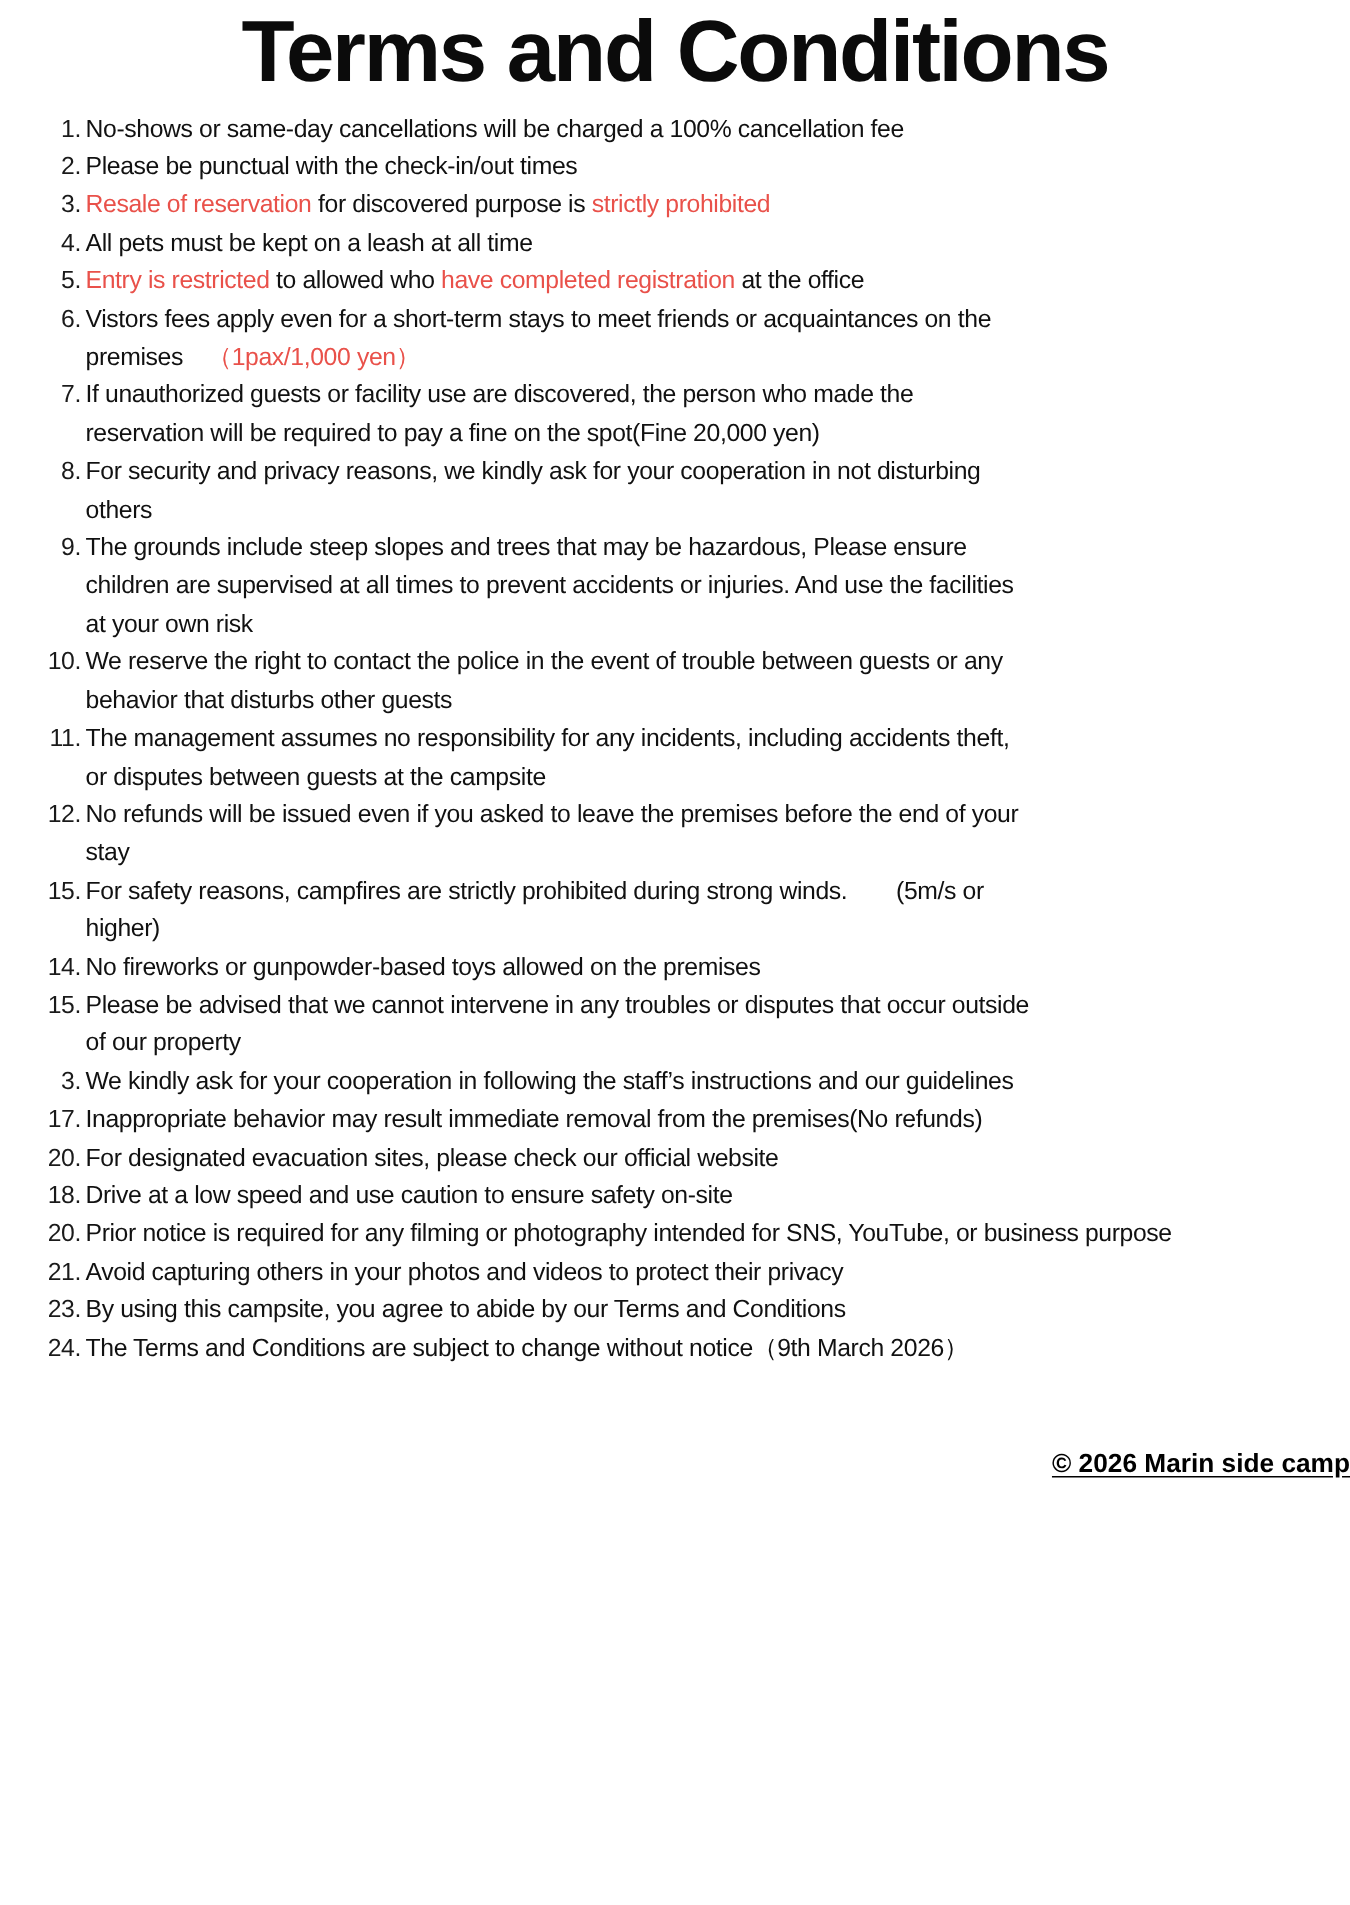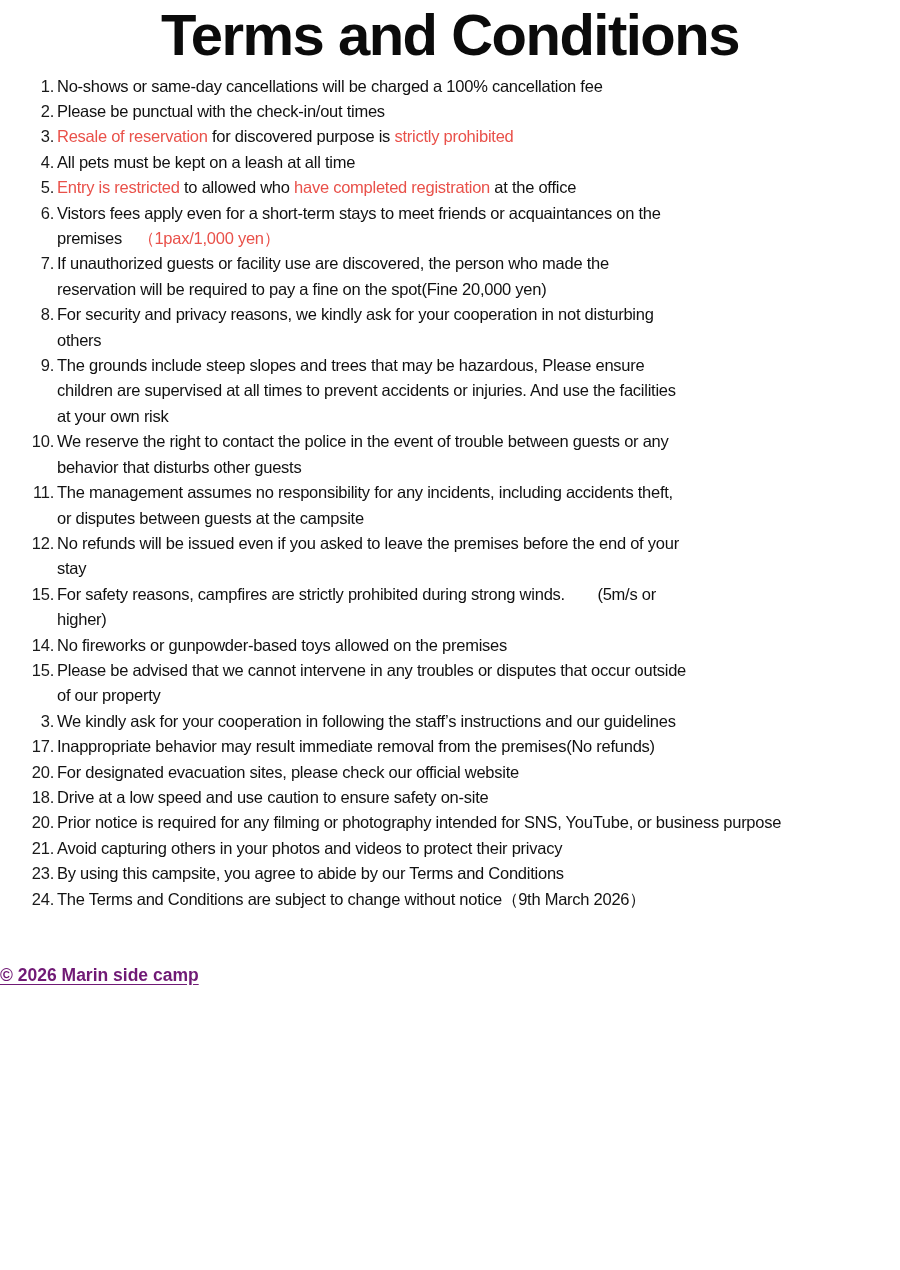--- a/index.html
+++ b/index.html
@@ -55,25 +55,25 @@
     font-weight: 400;
     white-space: pre-line;
   }
   .terms-list .content.justify {
     text-align: justify;
     white-space: normal;
   }
   .red { color: var(--accent-red, #e9514a); }
   .footer {
     margin-top: 50px;
-    text-align: left;
+    text-align: right;
     font-size: 17.5px;
     font-weight: 700;
     line-height: 27px;
-    color: #701a75;
+    color: #000000;
   }
   .footer div {
     text-decoration: underline;
     text-underline-offset: 3px;
   }
 </style>
 </head>
 <body>
 
 <div class="page">

